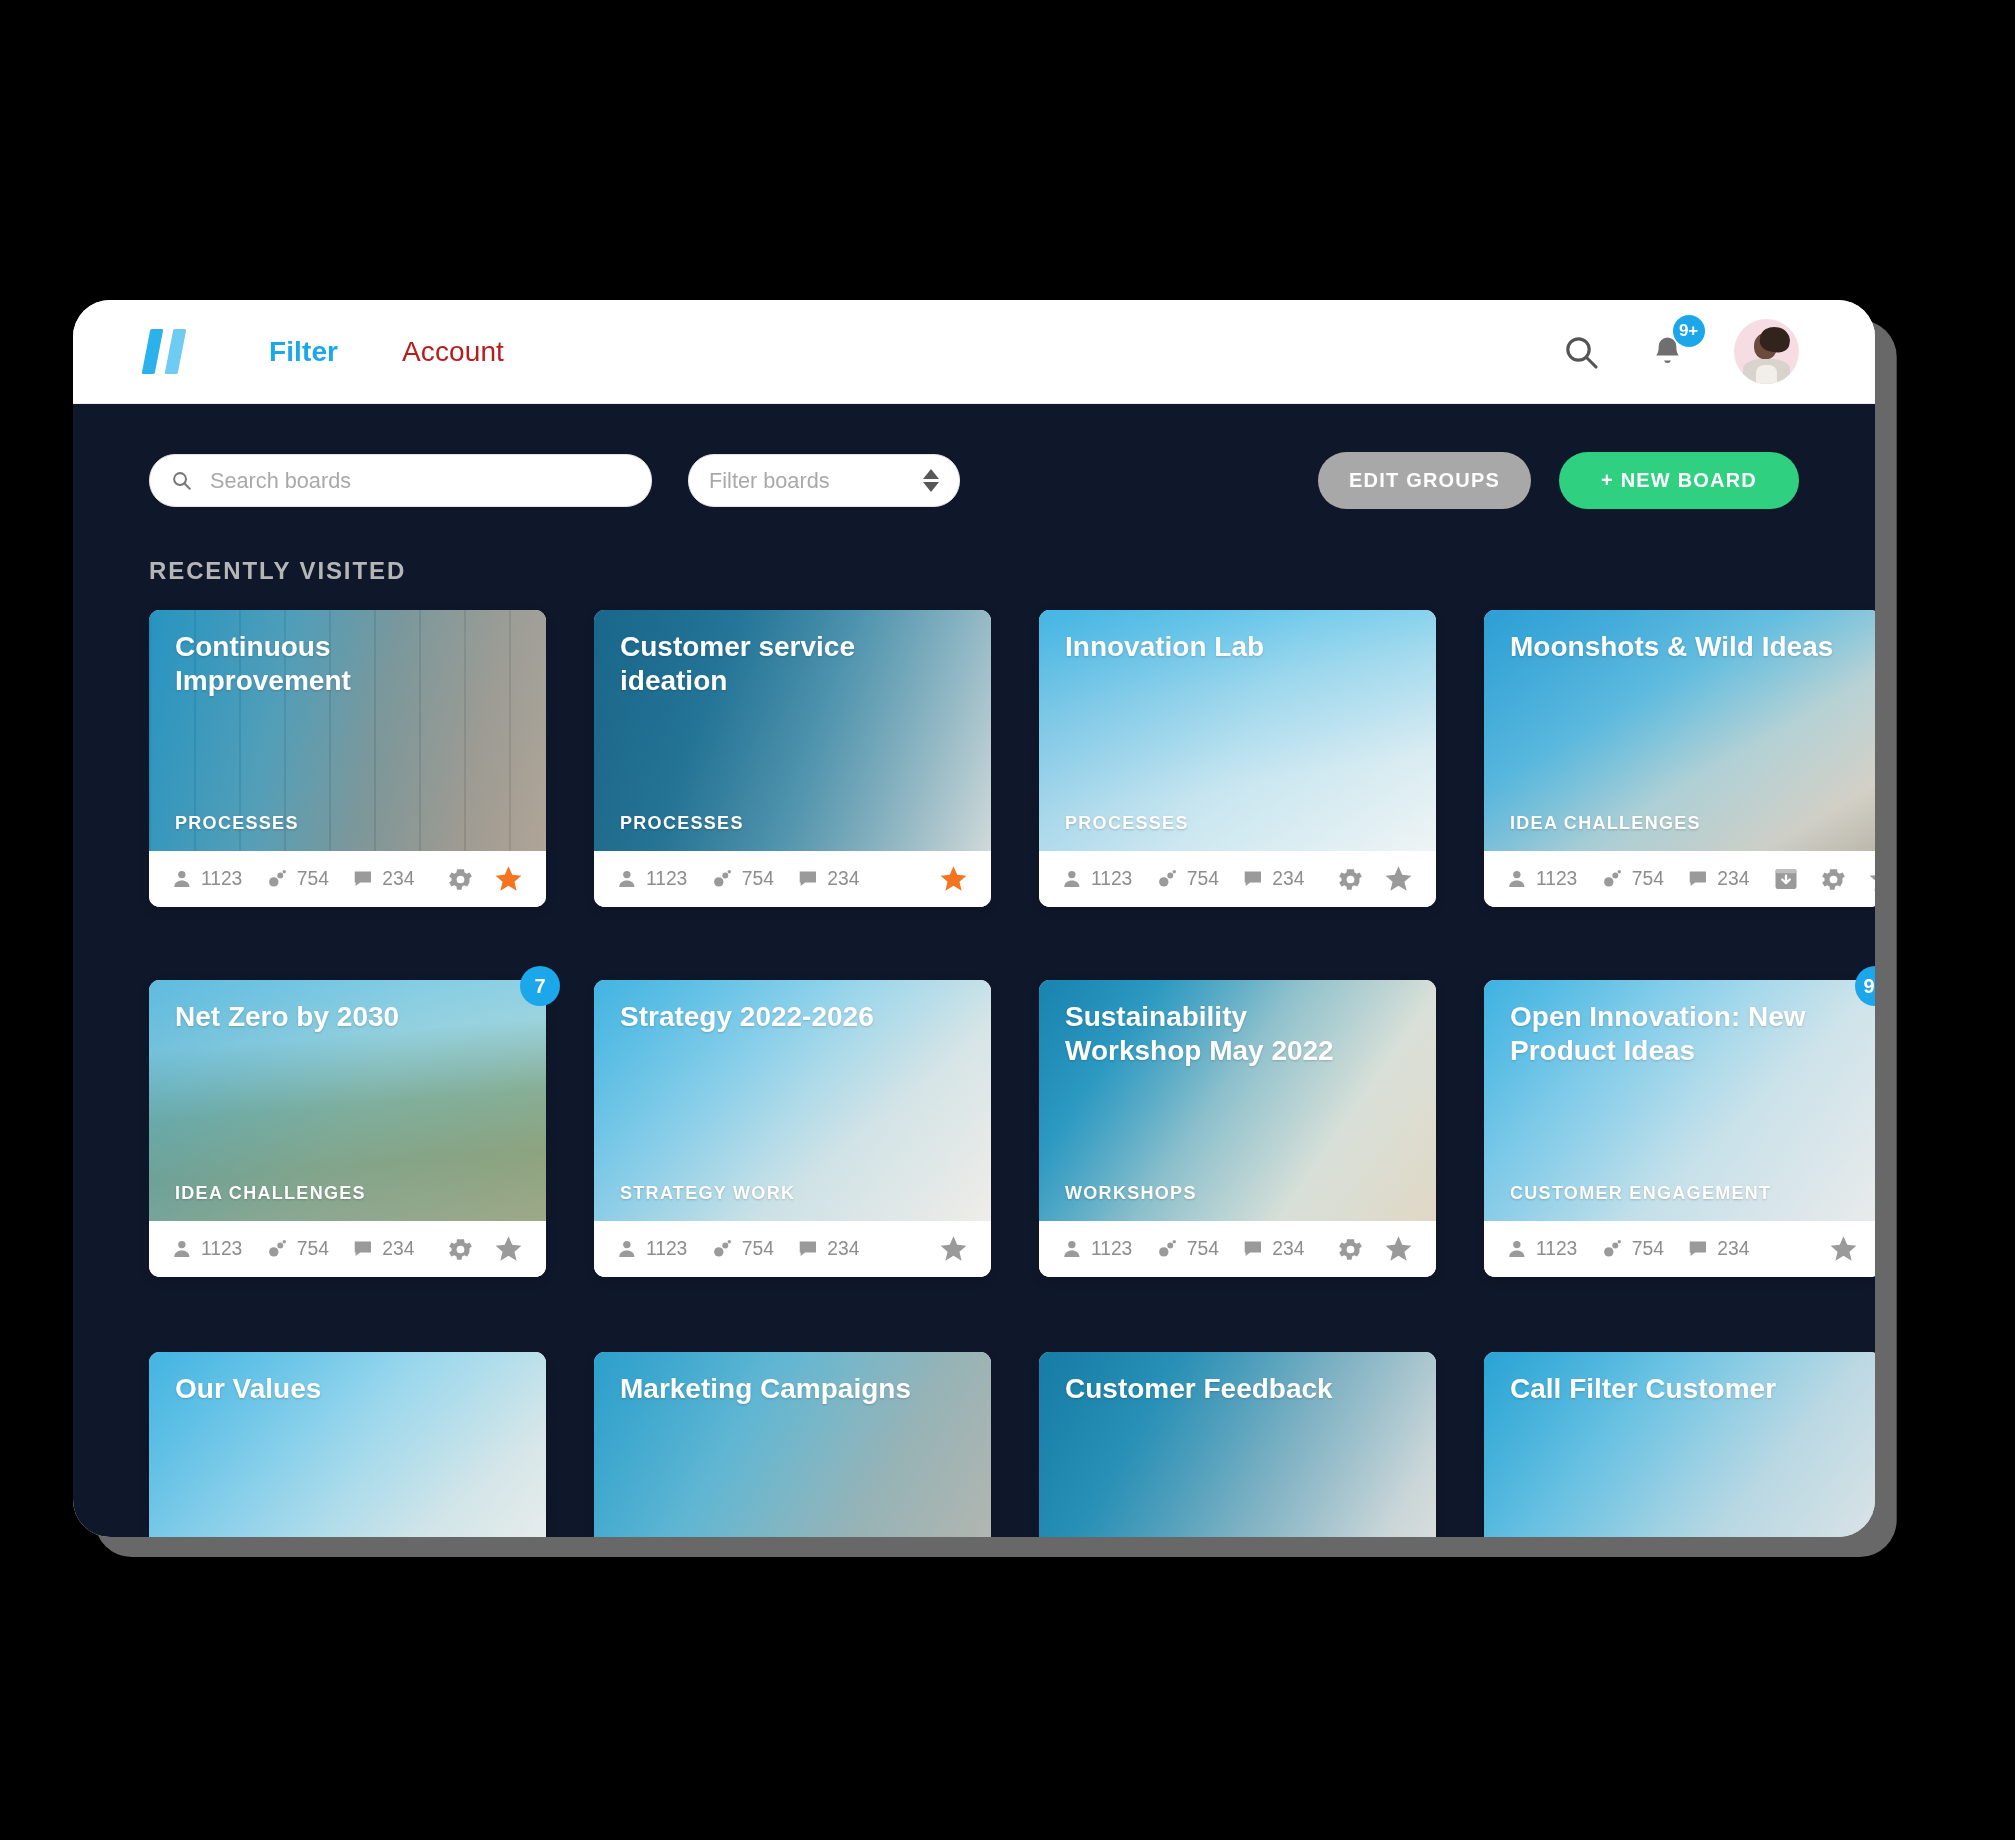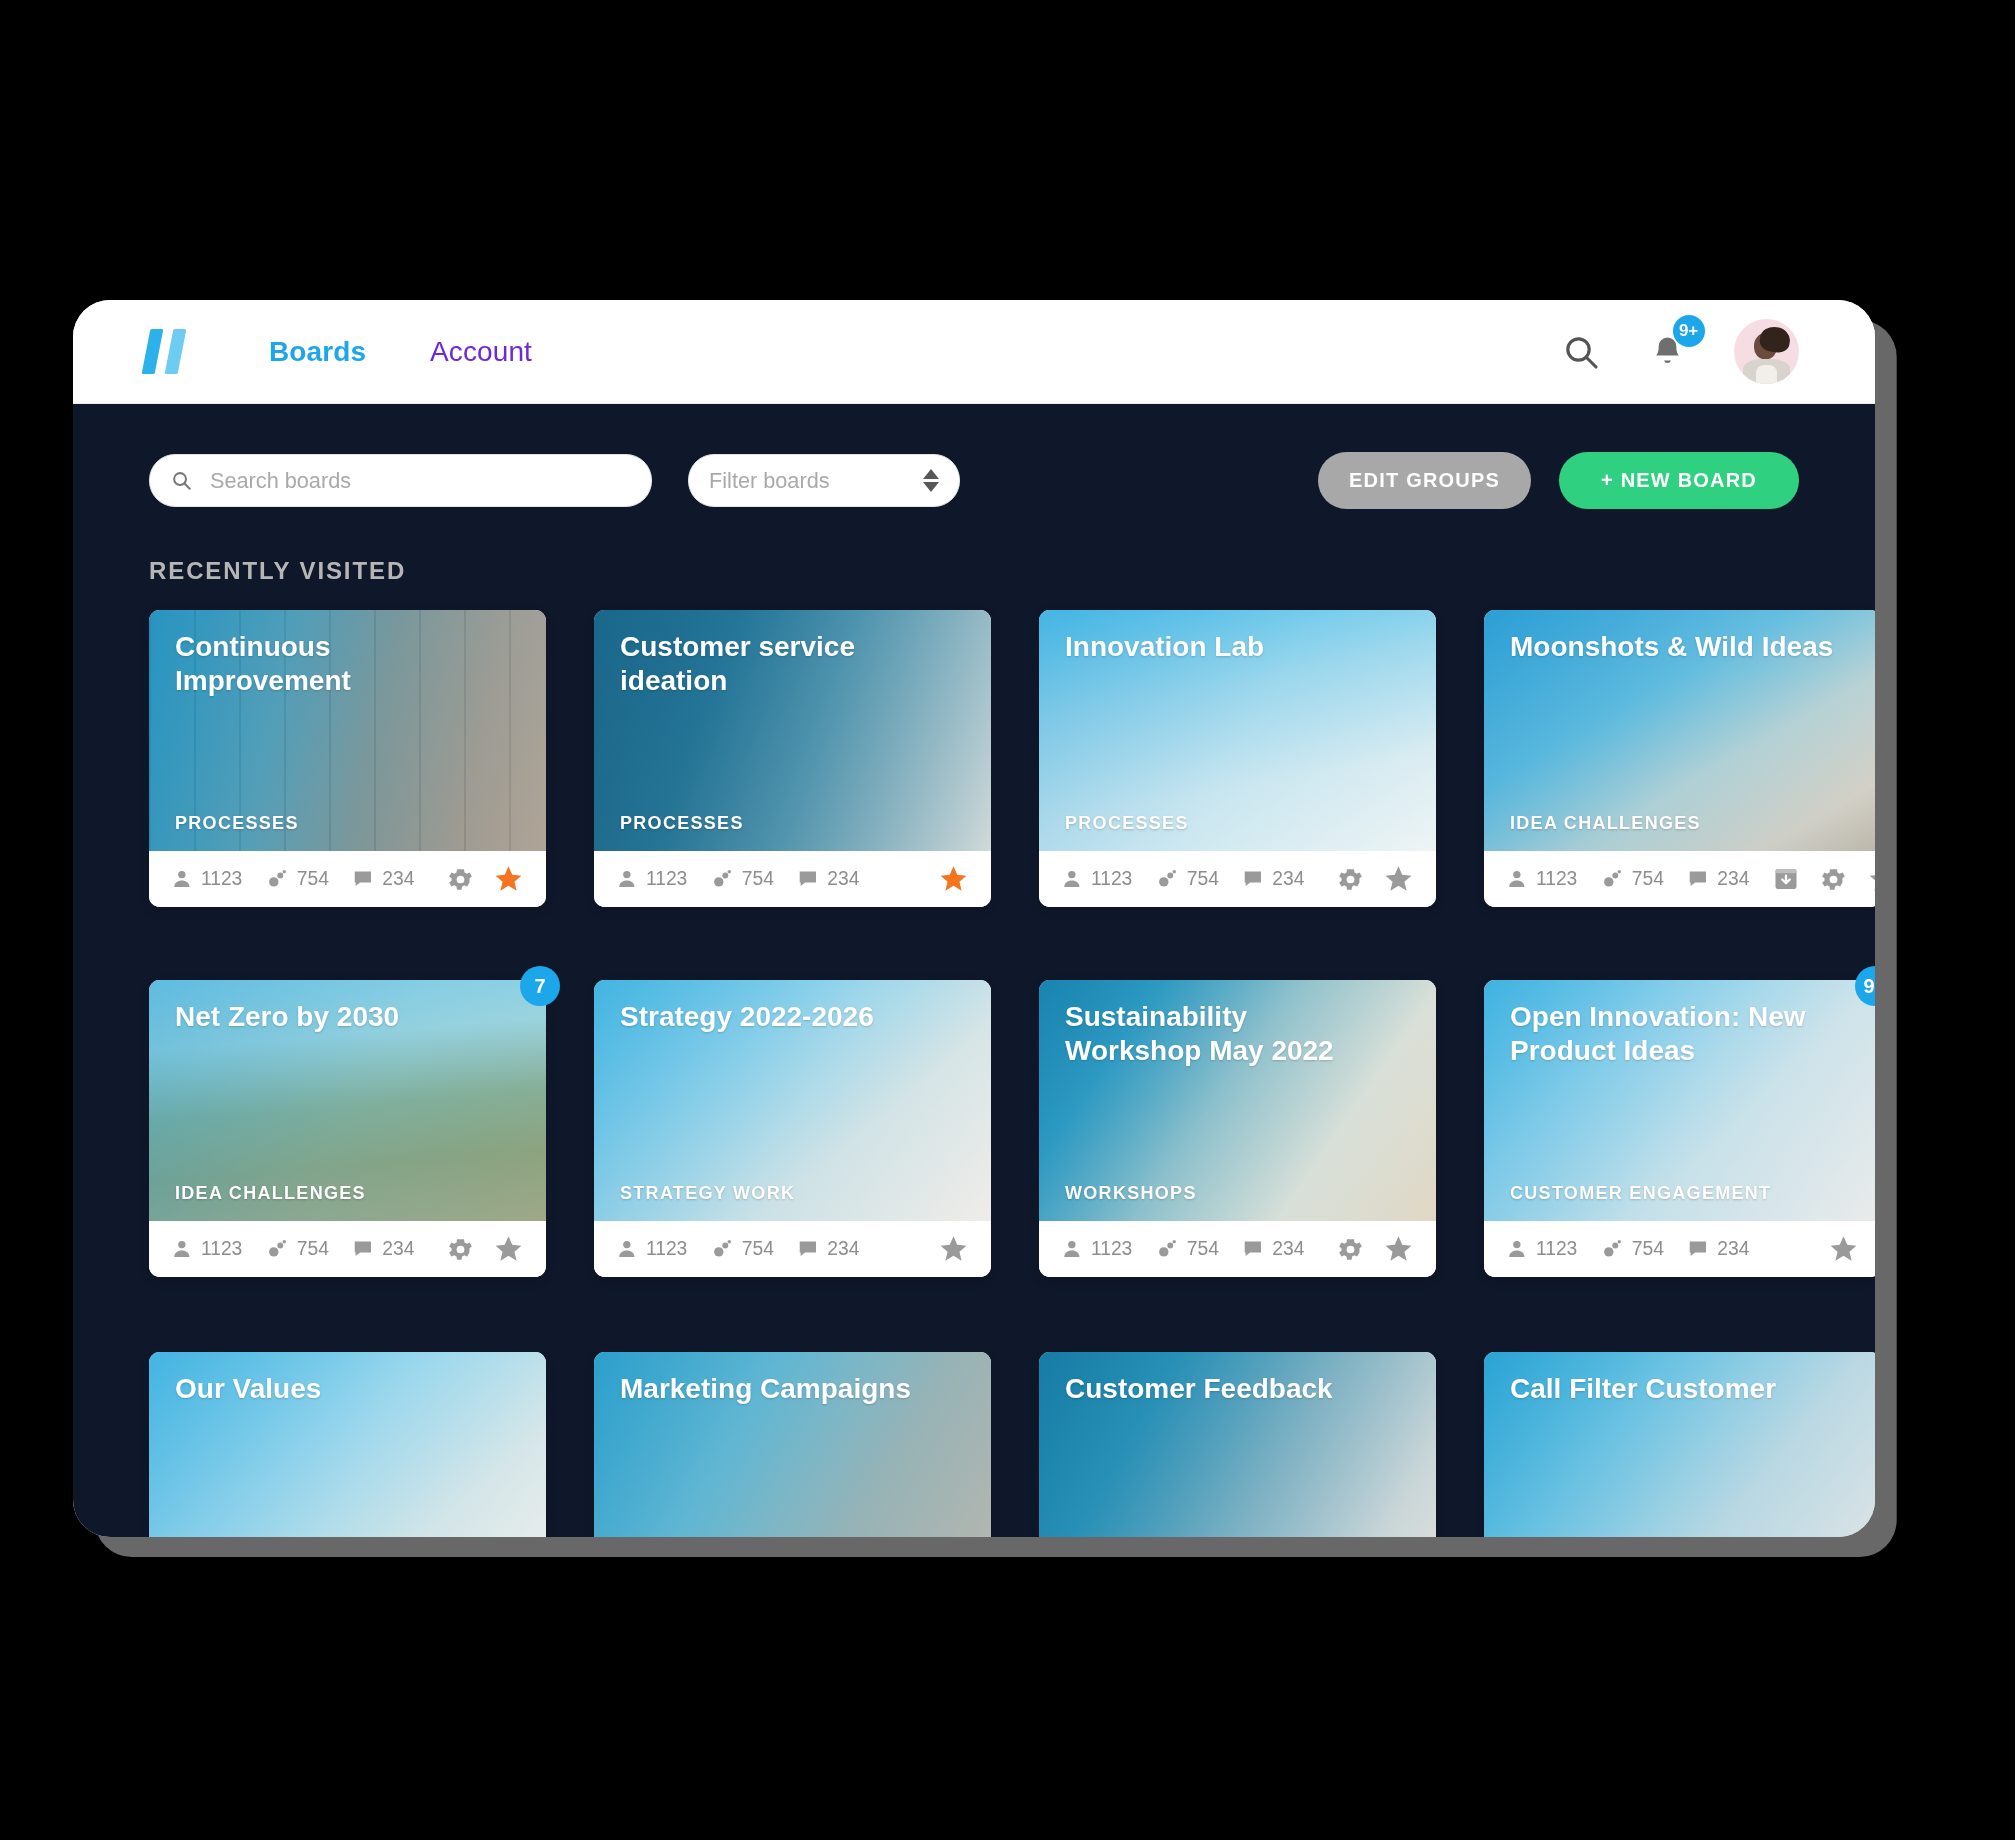--- a/index.html
+++ b/index.html
@@ -24,21 +24,21 @@
     border-bottom:0.8px solid #ececec;
     display:flex;align-items:center;background:#fff;
     box-sizing:border-box;
   }
   .logo{margin-left:68px;width:56px;height:45px;position:relative;}
   .logo i{position:absolute;top:0;width:13px;height:45px;display:block;transform:skewX(-11deg);border-radius:1.5px;}
   .logo i.b1{left:4.6px;background:#2cb1ea;}
   .logo i.b2{left:28px;background:#6ecbf2;}
 
   .navlinks{display:flex;align-items:center;margin-left:72px;gap:64px;}
-  .navlink{font-size:28px;color:#6d28d9;letter-spacing:0.1px;cursor:pointer;}
+  .navlink{font-size:28px;color:#b91c1c;letter-spacing:0.1px;cursor:pointer;}
   .navlink.active{color:#1ca7ea;font-weight:bold;}
 
   .navright{margin-left:auto;display:flex;align-items:center;gap:0;padding-right:76px;}
   .iconbtn{width:66px;height:66px;display:flex;align-items:center;justify-content:center;cursor:pointer;position:relative;}
   .bell-wrap{position:relative;margin-left:20px;}
   .badge{
     position:absolute;top:-3.1px;right:-4.6px;min-width:32px;height:32px;border-radius:16px;
     background:#1ca7ea;color:#fff;font-size:17px;font-weight:bold;
     display:flex;align-items:center;justify-content:center;padding:0 4.6px;box-sizing:border-box;
   }
@@ -154,21 +154,21 @@
 
 <div class="stage">
   <div class="frame">
 
     <div class="topnav">
       <div class="logo">
         <i class="b1"></i>
         <i class="b2"></i>
       </div>
       <div class="navlinks">
-        <div class="navlink active">Boards</div>
+        <div class="navlink active">Filter</div>
         <div class="navlink">Account</div>
       </div>
       <div class="navright">
         <div class="iconbtn">
           <svg width="40" height="40" viewBox="0 0 24 24" fill="none" stroke="#555" stroke-width="1.9">
             <circle cx="10.5" cy="10.5" r="6.4"></circle>
               <line x1="15.3" y1="15.3" x2="21" y2="21" stroke-linecap="round"></line>
           </svg>
         </div>
         <div class="iconbtn bell-wrap">

